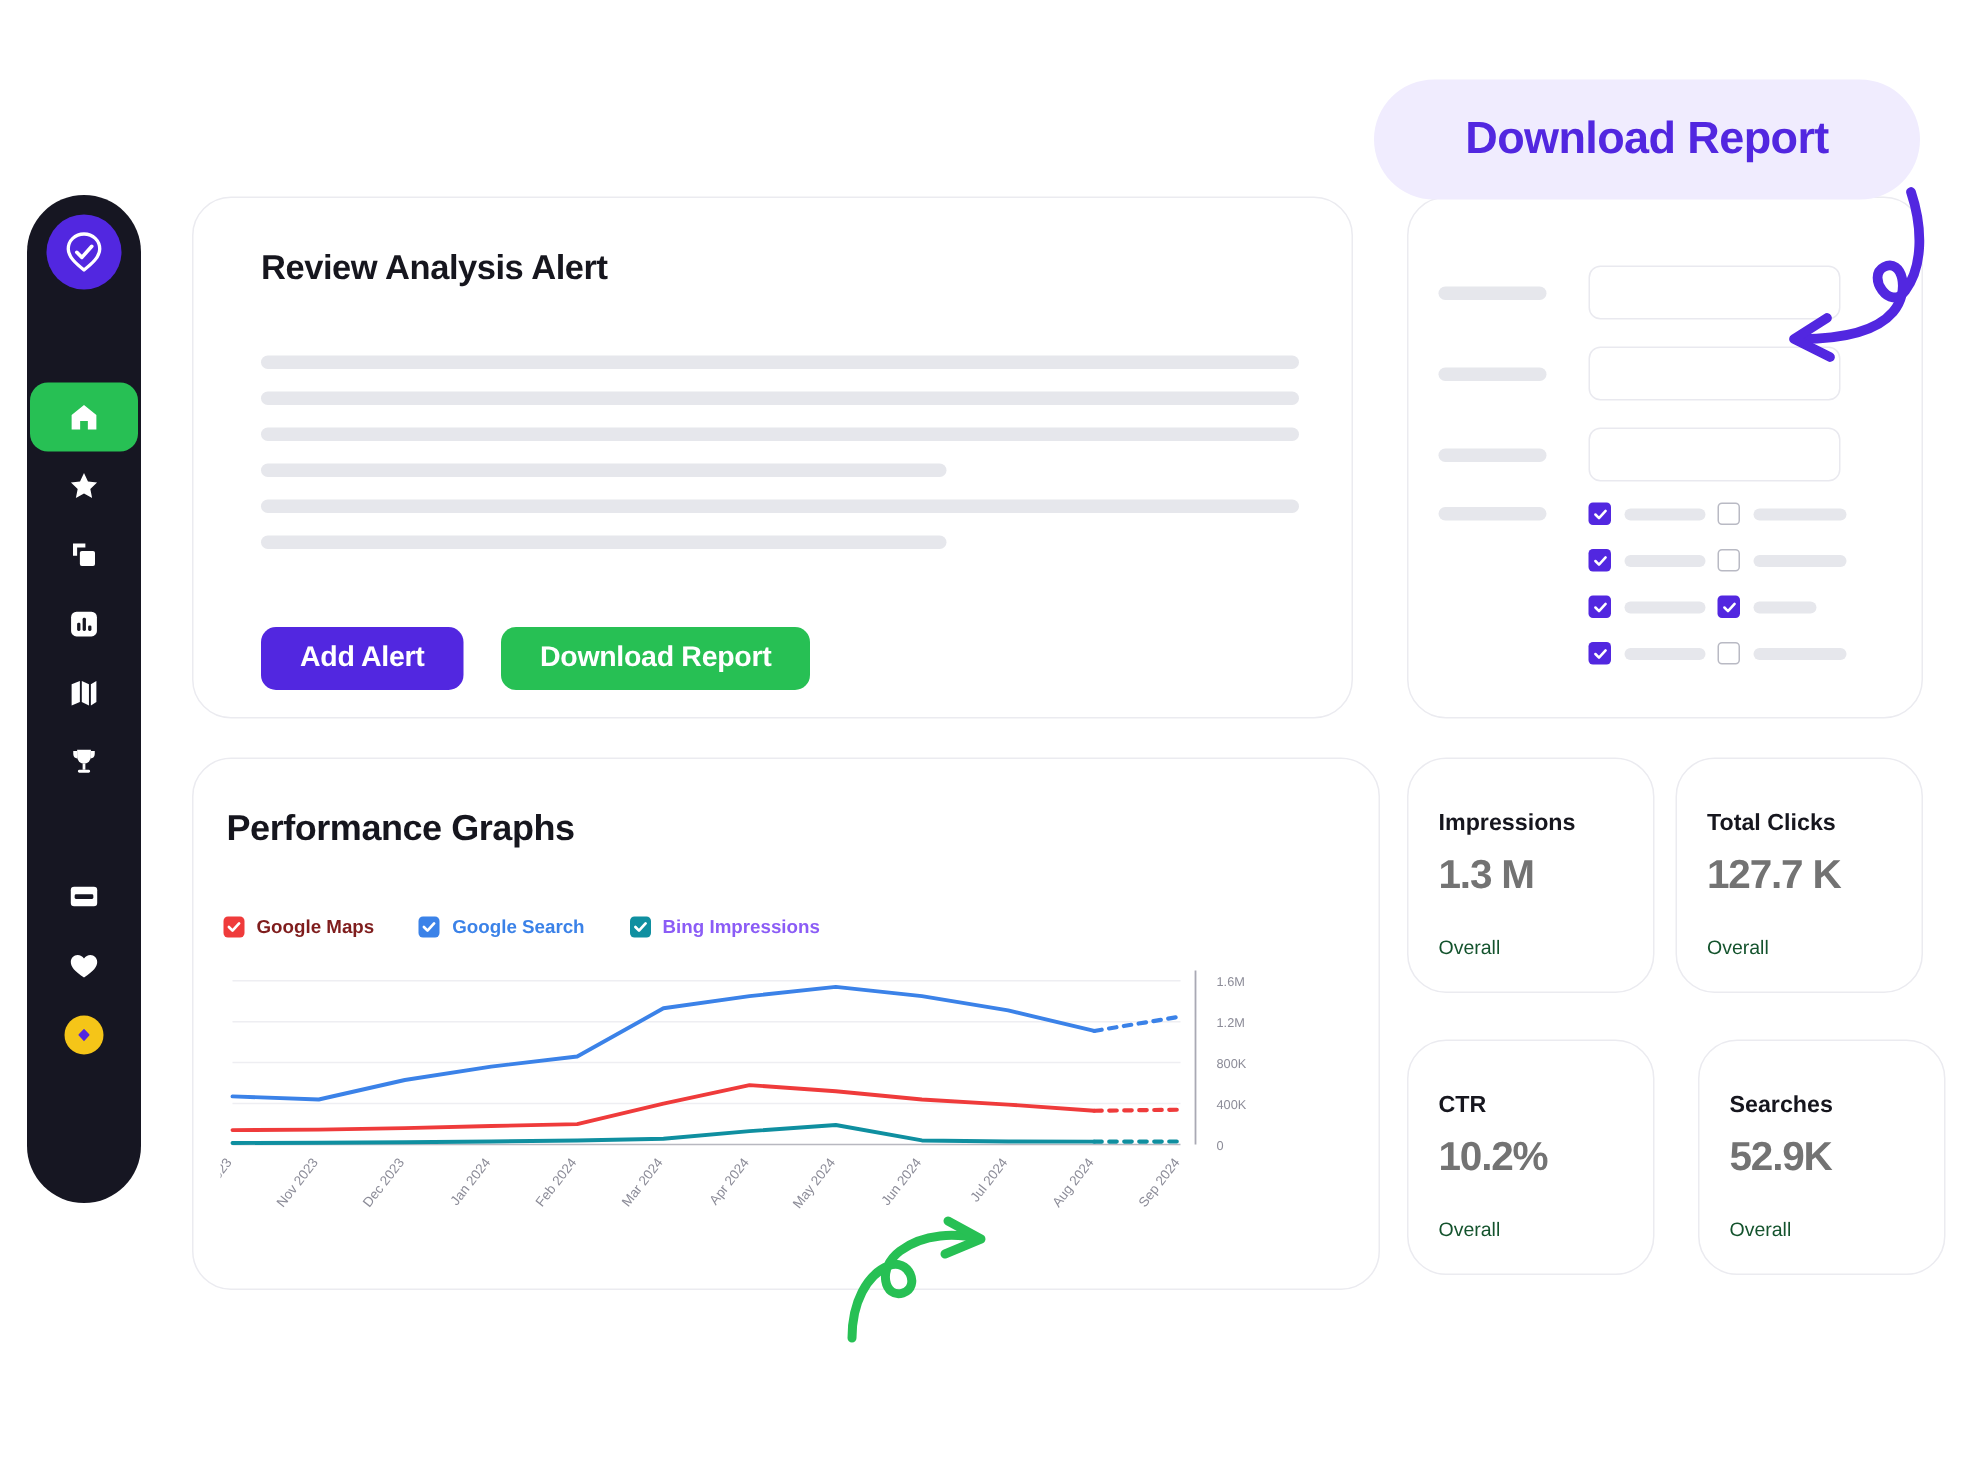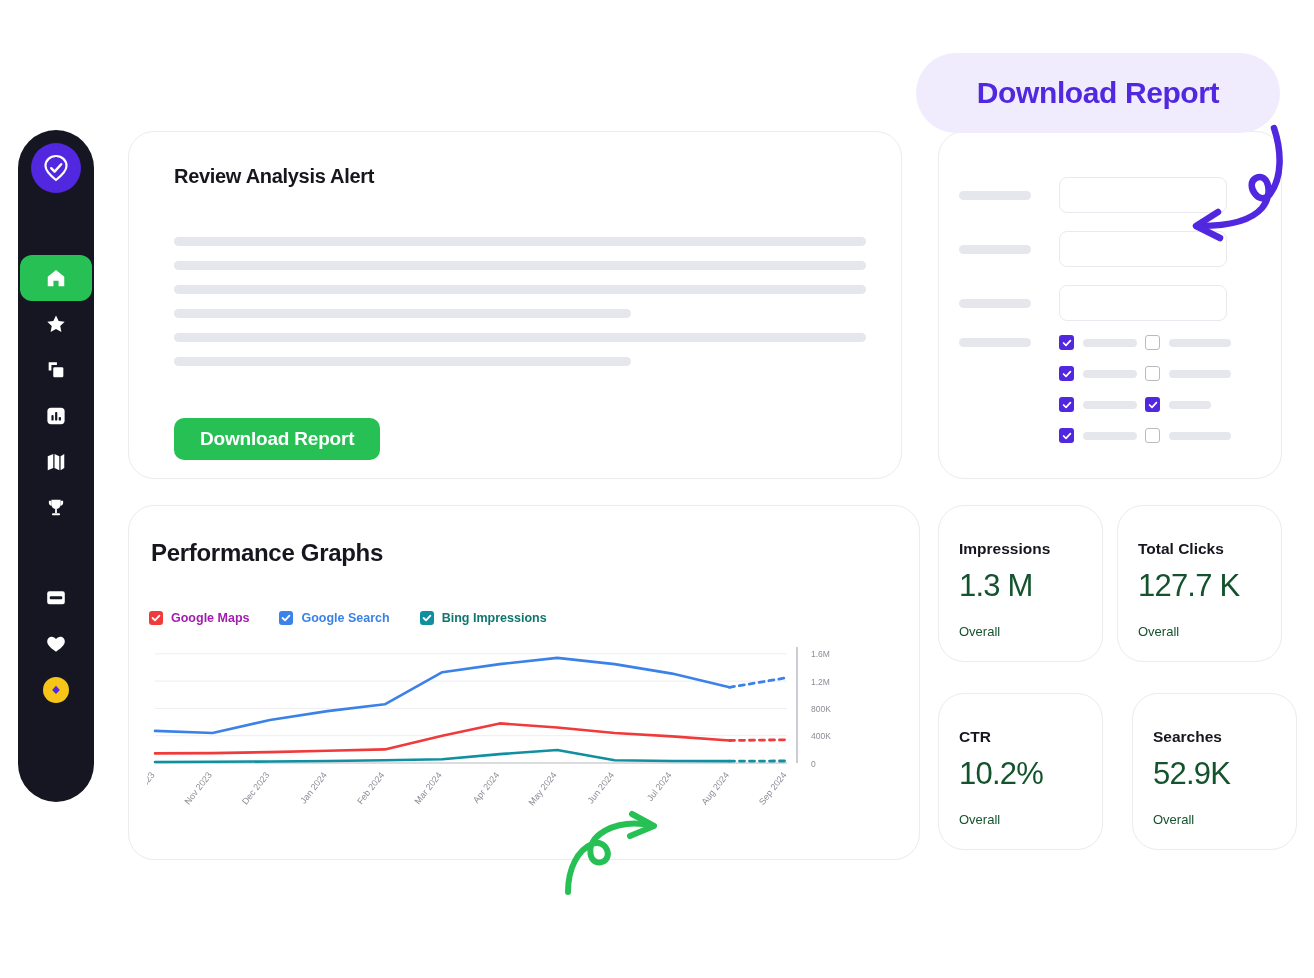--- a/index.html
+++ b/index.html
@@ -48,21 +48,21 @@
   .card {
     position: absolute;
     background: #ffffff;
     border: 1.5px solid #ebebf0;
     border-radius: 26px;
   }
 
   
   #review-card { left: 128px; top: 131px; width: 774px; height: 348px; }
   .card-title {
-    font-size: 20px; font-weight: bold; color: #16161e;
+    font-size: 23px; font-weight: bold; color: #16161e;
     letter-spacing: -0.3px;
   }
   #review-card .card-title { position: absolute; left: 45px; top: 33px; }
   .skeletons { position: absolute; left: 45px; top: 105px; width: 692px; }
   .sk { height: 9px; border-radius: 5px; background: #e6e7ec; margin-bottom: 15px; }
   .sk.full { width: 100%; }
   .sk.part { width: 66%; }
   .btn-row { position: absolute; left: 45px; top: 286px; display: flex; gap: 25px; }
   .btn {
     border: none; border-radius: 10px;
@@ -111,21 +111,21 @@
   #kpi-0 { left: 938px; top: 505px; padding-left: 12px; }
   #kpi-1 { left: 1117px; top: 505px; }
   #kpi-2 { left: 938px; top: 693px; padding-left: 48px; }
   #kpi-3 { left: 1132px; top: 693px; text-align: right; }
   .kpi-label {
     position: absolute; left: 20px; top: 34px;
     font-size: 15.5px; font-weight: bold; color: #16161e;
   }
   .kpi-value {
     position: absolute; left: 20px; top: 62px;
-    font-size: 31px; font-weight: normal; color: #14532d;
+    font-size: 27px; font-weight: bold; color: #737373;
     letter-spacing: -0.8px;
   }
   .kpi-sub {
     position: absolute; left: 20px; top: 118px;
     font-size: 13px; color: #14532d;
   }
 
   
   .pill {
     position: absolute;
@@ -240,20 +240,21 @@
     <div class="skeletons">
       <div class="sk full"></div>
       <div class="sk full"></div>
       <div class="sk full"></div>
       <div class="sk part"></div>
       <div class="sk full"></div>
       <div class="sk part"></div>
     </div>
 
     <div class="btn-row">
+      <button class="btn btn-purple">Add Alert</button>
       <button class="btn btn-green">Download Report</button>
     </div>
   </div>
 
   <div class="card" id="filter-card">
     <div class="form-rows">
       <div class="form-row">
         <div class="form-label"></div>
         <div class="form-input"></div>
       </div>
@@ -342,37 +343,37 @@
   <div class="card" id="perf-card">
     <div class="card-title">Performance Graphs</div>
 
     <div class="legend" id="chart-legend">
         <div class="legend-item">
           <div class="legend-box" style="background: rgb(239, 59, 59);">
             <svg width="10" height="10" viewBox="0 0 10 10">
               <path d="M1.6 5 L4 7.4 L8.4 2.6" fill="none" stroke="#fff" stroke-width="1.8" stroke-linecap="round" stroke-linejoin="round"></path>
             </svg>
           </div>
-          <span style="color: #a21caf;">Google Maps</span>
+          <span style="color: #7f1d1d;">Google Maps</span>
         </div>
         <div class="legend-item">
           <div class="legend-box" style="background: rgb(59, 130, 232);">
             <svg width="10" height="10" viewBox="0 0 10 10">
               <path d="M1.6 5 L4 7.4 L8.4 2.6" fill="none" stroke="#fff" stroke-width="1.8" stroke-linecap="round" stroke-linejoin="round"></path>
             </svg>
           </div>
           <span style="color: rgb(59, 130, 232);">Google Search</span>
         </div>
         <div class="legend-item">
           <div class="legend-box" style="background: rgb(15, 143, 160);">
             <svg width="10" height="10" viewBox="0 0 10 10">
               <path d="M1.6 5 L4 7.4 L8.4 2.6" fill="none" stroke="#fff" stroke-width="1.8" stroke-linecap="round" stroke-linejoin="round"></path>
             </svg>
           </div>
-          <span style="color: #0f766e;">Bing Impressions</span>
+          <span style="color: #8b5cf6;">Bing Impressions</span>
         </div>
       </div>
 
     <div class="chart-wrap">
       <svg id="chart-svg" width="756" height="175" viewBox="0 0 756 175">
           <line x1="8" y1="122" x2="640" y2="122" stroke="#b8b8c0" stroke-width="1"></line>
           <text x="664" y="125.5" fill="#8c8c98" font-size="8.5" font-family="&quot;Liberation Sans&quot;, sans-serif">0</text>
           <line x1="8" y1="94.70588235294117" x2="640" y2="94.70588235294117" stroke="#eeeef2" stroke-width="1"></line>
           <text x="664" y="98.20588235294117" fill="#8c8c98" font-size="8.5" font-family="&quot;Liberation Sans&quot;, sans-serif">400K</text>
           <line x1="8" y1="67.41176470588235" x2="640" y2="67.41176470588235" stroke="#eeeef2" stroke-width="1"></line>

